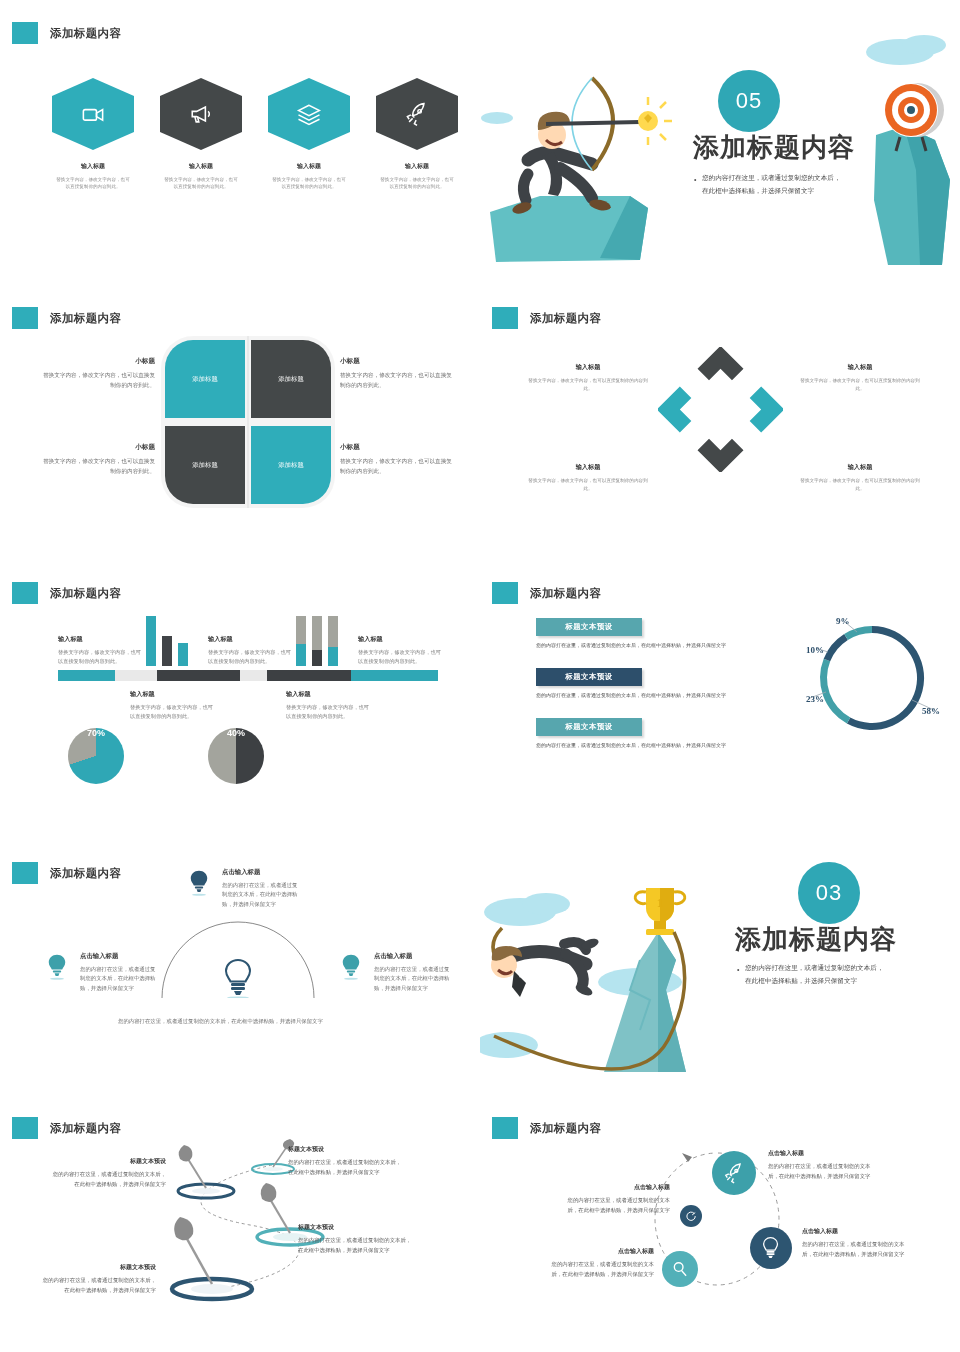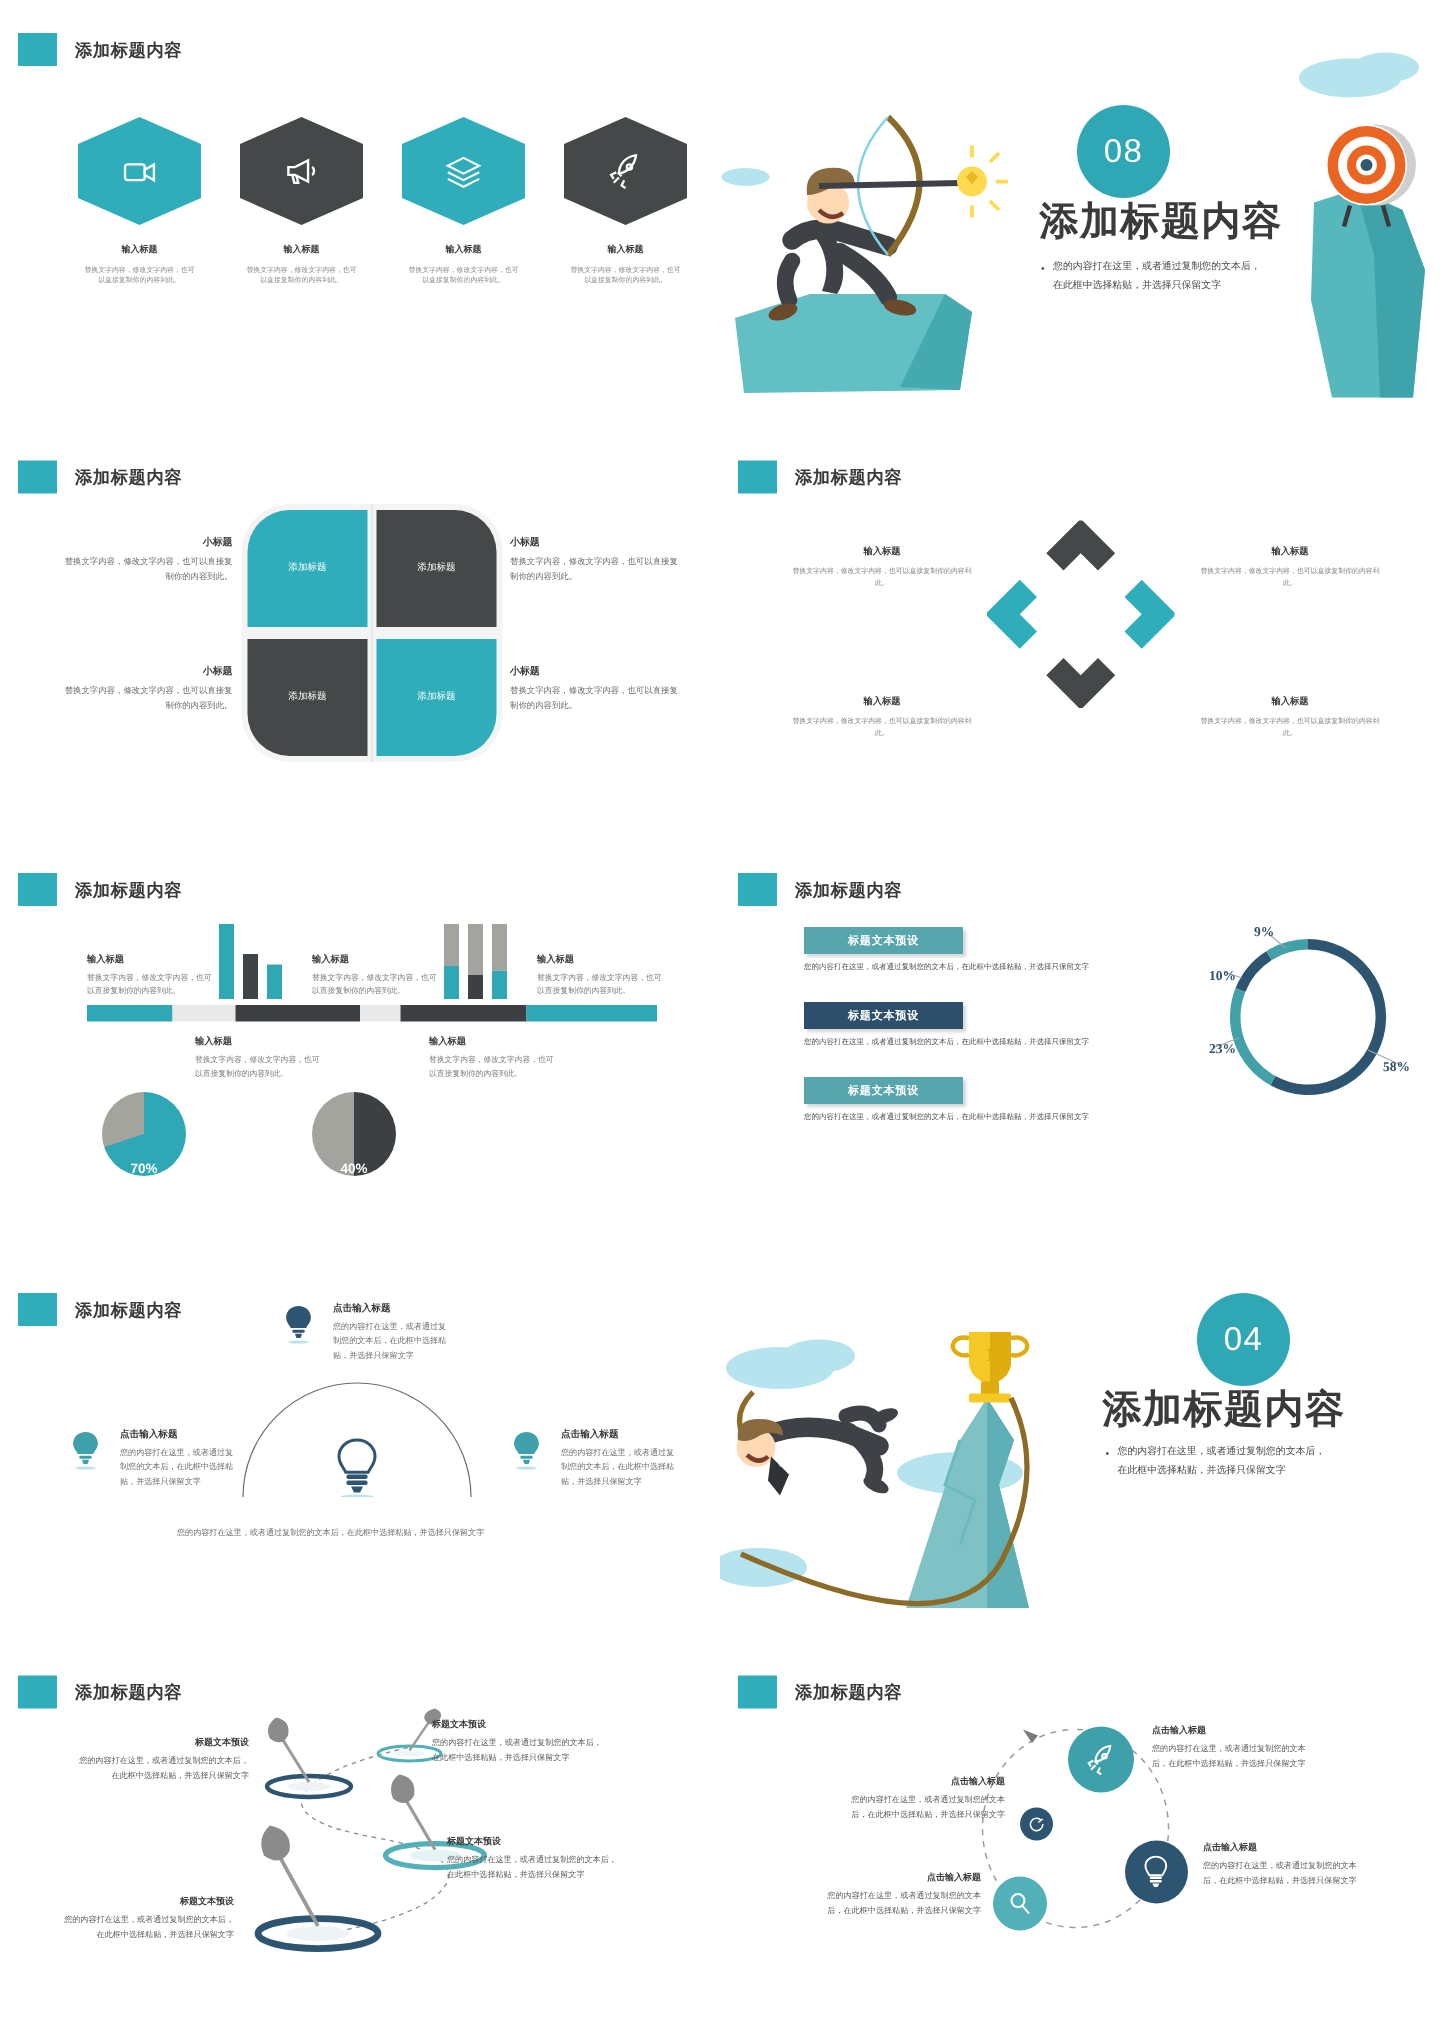--- a/index.html
+++ b/index.html
@@ -75,21 +75,21 @@
   .bar.d { background:#414447; }
   .stack { width:10px; display:flex; flex-direction:column; }
   .stack .top { background:#a3a49d; }
   .stack .bot { background:#2fa7b5; }
   .stack .botd { background:#3d4043; }
   .ribbon { position:absolute; left:58px; top:110px; width:380px; height:11px; display:flex; }
   .ribbon i { display:block; height:100%; }
   .blk { position:absolute; width:88px; }
   .blk .h { font-size:6.2px; font-weight:bold; color:#3a3a3a; margin-bottom:4px; }
   .blk .p { font-size:5.2px; color:#7d7d7d; line-height:1.7; }
-  .pie { position:absolute; width:56px; height:56px; border-radius:50%; display:flex; align-items:flex-end; justify-content:center; }
+  .pie { position:absolute; width:56px; height:56px; border-radius:50%; display:flex; align-items:flex-start; justify-content:center; }
   .pie span { font-size:9px; font-weight:bold; color:#fff; }
 
   
   .tagbox { position:absolute; width:106px; }
   .tagbox .tag { color:#fff; font-size:7.4px; font-weight:bold; text-align:center; padding:4px 0; letter-spacing:.5px;
                  box-shadow:2px 2px 2px rgba(0,0,0,0.16); }
   .tagbox .tag.a { background:#57a6ae; }
   .tagbox .tag.b { background:#2d4f6b; }
   .tagbox .p { font-size:5px; color:#4d4d4d; line-height:1.95; margin-top:5px; }
   .donut-wrap { position:absolute; left:300px; top:52px; width:170px; height:132px; }
@@ -211,21 +211,21 @@
       <path d="M66 140 q8 8 16 2" stroke="#7a3b2b" stroke-width="3" fill="none"></path>
       <path d="M112 78 q42 40 0 92" stroke="#8c6b29" stroke-width="4" fill="none"></path>
       <path d="M112 78 q-40 44 0 92" stroke="#7fd3e5" stroke-width="1.6" fill="none"></path>
       <path d="M66 124 L160 122" stroke="#3e4246" stroke-width="4"></path>
       <circle cx="168" cy="121" r="10" fill="#ffd94f"></circle>
       <path d="M164 118l4-4 4 4-4 5z" fill="#e8b923"></path>
       <g stroke="#ffd94f" stroke-width="2.5">
         <path d="M168 105v-8M184 121h8M180 108l6-6M180 134l6 6M168 137v8"></path>
       </g>
     </svg>
-    <div class="cover-num" style="left:238px; top:70px;">08</div>
+    <div class="cover-num" style="left:238px; top:70px;">05</div>
     <div class="cover-title" style="left:213px; top:130px;">添加标题内容</div>
     <div class="cover-body" style="left:222px; top:172px;">
       <span class="bullet">•</span>
       <span>您的内容打在这里，或者通过复制您的文本后，在此框中选择粘贴，并选择只保留文字</span>
     </div>
   </div>
 
   <div class="slide r2">
     <div class="hdr">
       <div class="hdr-sq"></div>
@@ -489,21 +489,21 @@
       <path d="M84 104 q16 -6 22 6" stroke="#3e4246" stroke-width="10" fill="none" stroke-linecap="round"></path>
       <path d="M86 114 q22 18 16 32" stroke="#3e4246" stroke-width="11" fill="none" stroke-linecap="round"></path>
       <ellipse cx="104" cy="150" rx="9" ry="4.5" fill="#3e4246" transform="rotate(25 104 150)"></ellipse>
       <ellipse cx="110" cy="104" rx="9" ry="4.5" fill="#3e4246" transform="rotate(-20 110 104)"></ellipse>
       <circle cx="24" cy="125" r="13" fill="#ffd9b3"></circle>
       <path d="M12 120 q-2 -14 14 -14 q16 0 16 11 q-10 -4 -17 1 q-7 4 -13 2z" fill="#8a6a3f"></path>
       <path d="M18 130 q8 7 14 1" stroke="#7a3b2b" stroke-width="3" fill="none"></path>
       <path d="M34 131 l12 12 -6 14 -8 -10z" fill="#2f3335"></path>
       <path d="M36 128 l8 4 -4 6z" fill="#fff"></path>
     </svg>
-    <div class="cover-num" style="left:318px; top:22px;">04</div>
+    <div class="cover-num" style="left:318px; top:22px;">03</div>
     <div class="cover-title" style="left:255px; top:82px;">添加标题内容</div>
     <div class="cover-body" style="left:265px; top:122px;">
       <span class="bullet">•</span>
       <span>您的内容打在这里，或者通过复制您的文本后，在此框中选择粘贴，并选择只保留文字</span>
     </div>
   </div>
 
   <div class="slide r5">
     <div class="hdr">
       <div class="hdr-sq"></div>

